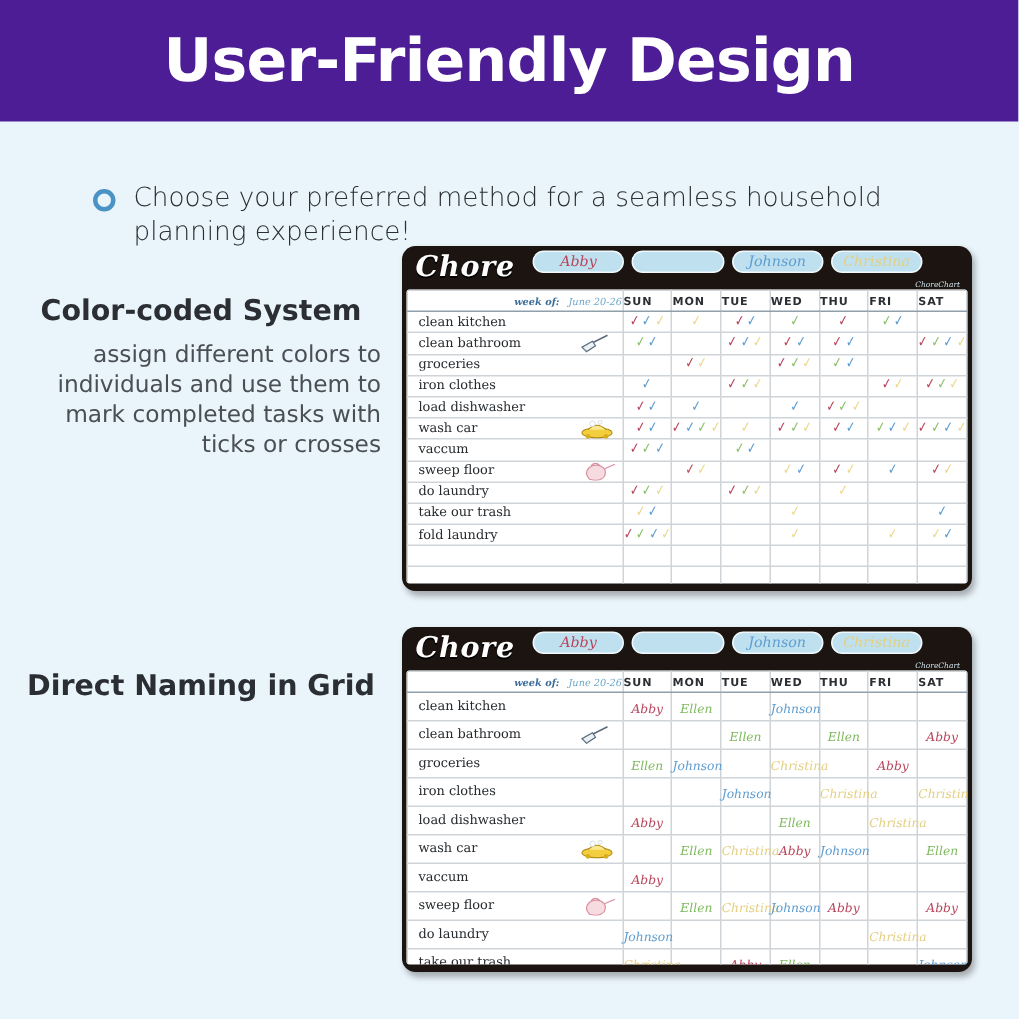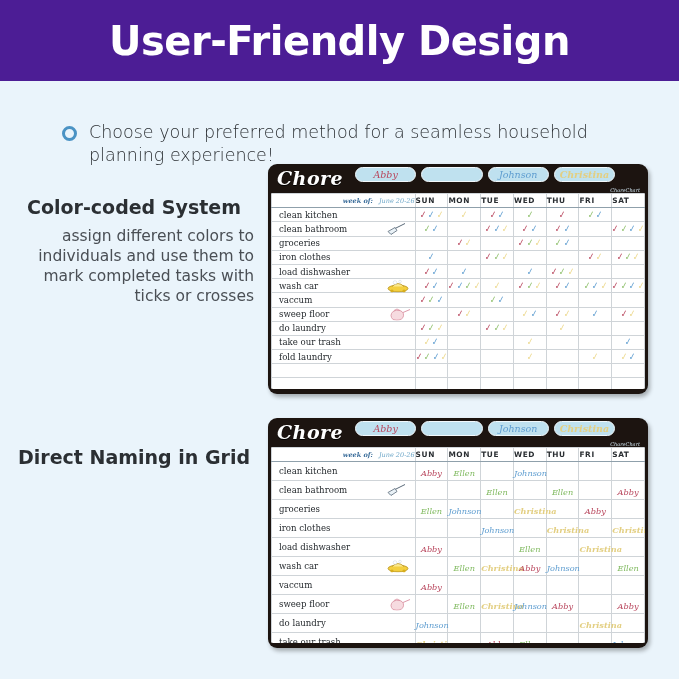--- a/index.html
+++ b/index.html
@@ -165,21 +165,21 @@
   .nm {
     font-family: "DejaVu Serif", serif;
     font-style: italic;
     font-size: 8.2px;
     line-height: 1;
     white-space: nowrap;
   }
   .n-abby { color: #b8455c; }
   .n-ellen { color: #7fb95e; margin-top: 30px; }
   .n-johnson { color: #5e9dd0; }
-  .n-christina { color: #e3cf82; font-weight: bold; }
+  .n-christina { color: #e3cf82; }
 
   
   .doodle { position: absolute; right: 4px; top: 50%; transform: translateY(-50%); }
 </style>
 </head>
 <body>
 
 <div class="page">
 
   <div class="banner">

